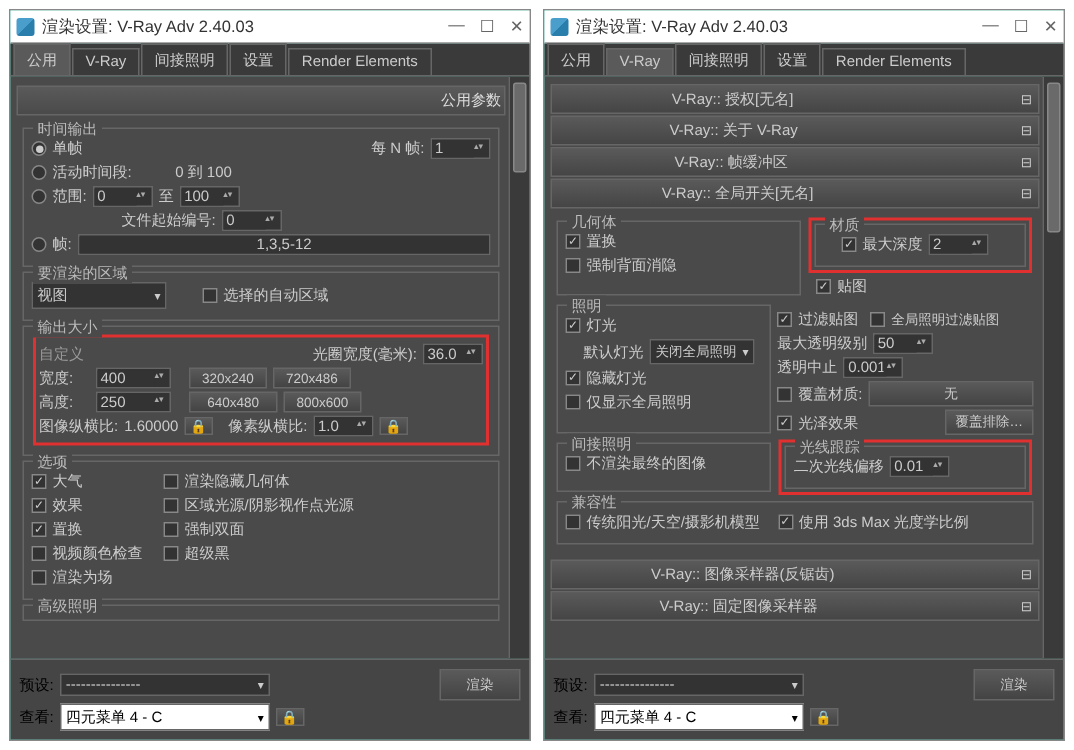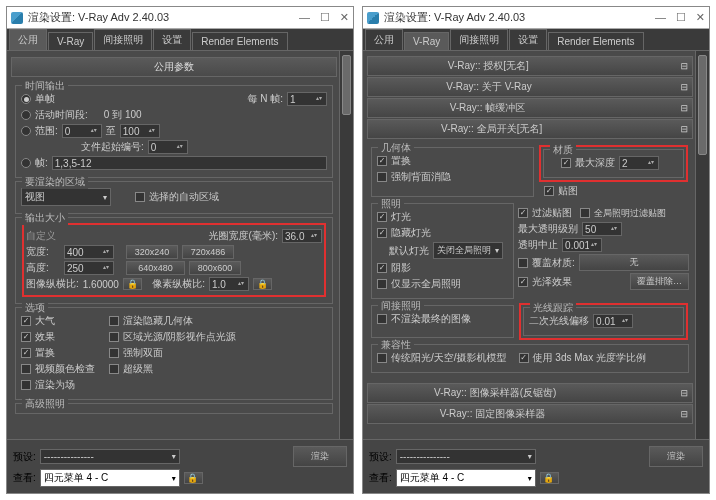--- a/index.html
+++ b/index.html
@@ -8,21 +8,21 @@
 .titlebar{height:22px;background:#fff;border-bottom:1px solid #aaa;display:flex;align-items:center;padding:0 4px;font-size:11px;color:#333}
 .titlebar .vicon{width:12px;height:12px;background:linear-gradient(135deg,#4a9ecc 50%,#2a7eac 50%);border-radius:2px;margin-right:5px}
 .titlebtns{margin-left:auto;display:flex;gap:10px;color:#666;font-size:11px}
 .titlebtns span{cursor:default}
 .tabbar{height:22px;background:#3a3a3a;display:flex;align-items:flex-end;padding:0 2px;border-bottom:1px solid #666}
 .tab{font-size:10px;color:#ccc;padding:3px 8px;border:1px solid #666;border-bottom:none;background:#3a3a3a;margin-right:1px}
 .tab.active{background:#5a5a5a}
 .content{flex:1;overflow:hidden;padding:4px 2px;background:#4a4a4a;position:relative}
 .scrollbar{position:absolute;right:0;top:0;bottom:0;width:14px;background:#3a3a3a;border-left:1px solid #666}
 .thumb{position:absolute;left:2px;right:2px;background:#6a6a6a;border:1px solid #888;border-radius:2px}
-.groupheader{background:linear-gradient(#5a5a5a,#4a4a4a);border:1px solid #666;color:#ddd;font-size:10px;text-align:center;padding:2px;margin:2px 14px 2px 2px}
+.groupheader{background:linear-gradient(#5a5a5a,#4a4a4a);border:1px solid #666;color:#ddd;font-size:10px;text-align:right;padding:2px;margin:2px 14px 2px 2px}
 .collaprow{display:flex;align-items:center;background:linear-gradient(#5a5a5a,#454545);border:1px solid #666;color:#ccc;font-size:10px;padding:2px 4px;margin:1px 14px 1px 2px}
 .collaprow .chev{margin-left:auto;font-size:9px}
 .panel{margin:2px 14px 4px 2px;padding:3px 4px;font-size:10px;color:#ccc}
 .fieldset{border:1px solid #666;margin:3px 0;padding:4px 5px 5px;position:relative}
 .legend{position:absolute;top:-7px;left:6px;background:#4a4a4a;padding:0 3px;color:#bbb;font-size:10px}
 .row{display:flex;align-items:center;gap:4px;margin:2px 0;font-size:10px}
 .radio,.check{width:10px;height:10px;border:1px solid #888;background:#333;display:inline-flex;align-items:center;justify-content:center;flex-shrink:0}
 .radio{border-radius:50%}
 .radio.on::after{content:"";width:5px;height:5px;background:#ccc;border-radius:50%}
 .check.on::after{content:"✓";color:#ccc;font-size:8px;line-height:1}
@@ -73,21 +73,21 @@
           <span class="lbl">单帧</span>
           <span style="margin-left:auto" class="lbl">每 N 帧:</span>
           <span class="numbox">
               <input class="sm" value="1" style="">
               <span class="sp">▴▾</span>
             </span>
         </div>
         <div class="row">
           <span class="radio"></span>
           <span class="lbl">活动时间段:</span>
-          <span class="lbl" style="margin-left:12px">0 到 100</span>
+          <span class="lbl" style="margin-left:25px">0 到 100</span>
         </div>
         <div class="row">
           <span class="radio"></span>
           <span class="lbl">范围:</span>
           <span class="numbox">
               <input class="sm" value="0" style="">
               <span class="sp">▴▾</span>
             </span>
           <span class="lbl">至</span>
           <span class="numbox">
@@ -99,21 +99,21 @@
           <span class="lbl">文件起始编号:</span>
           <span class="numbox">
               <input class="sm" value="0" style="">
               <span class="sp">▴▾</span>
             </span>
         </div>
         <div class="row">
           <span class="radio"></span>
           <span class="lbl">帧:</span>
           <span class="numbox" style="flex:1">
-              <input style="width: 100%;" value="1,3,5-12">
+              <input style="width: 100%; text-align: center;" value="1,3,5-12">
             </span>
         </div>
       </div>
 
       <div class="fieldset">
         <div class="legend">要渲染的区域</div>
         <div class="row">
           <span class="combo" style="width:90px">
               <span>视图</span>
             </span>
@@ -294,33 +294,29 @@
         </div>
       </div>
 
       <div style="display:flex;gap:4px">
         <div class="fieldset" style="flex:0 0 45%">
           <div class="legend">照明</div>
           <div class="row">
               <span class="check on"></span>
               <span class="lbl">灯光</span>
             </div>
-          <div class="row">
-              <span class="check on"></span>
-              <span class="lbl">隐藏灯光</span>
-            </div>
           <div class="row" style="padding-left:12px">
               <span class="lbl">默认灯光</span>
               <span class="combo" style="width:70px;font-size:9px">
                 <span>关闭全局照明</span>
               </span>
             </div>
           <div class="row">
               <span class="check on"></span>
-              <span class="lbl">阴影</span>
+              <span class="lbl">隐藏灯光</span>
             </div>
           <div class="row">
               <span class="check"></span>
               <span class="lbl">仅显示全局照明</span>
             </div>
         </div>
         <div style="flex:1;font-size:10px;padding-top:4px">
           <div class="row">
               <span class="check on"></span>
               <span class="lbl">过滤贴图</span>

